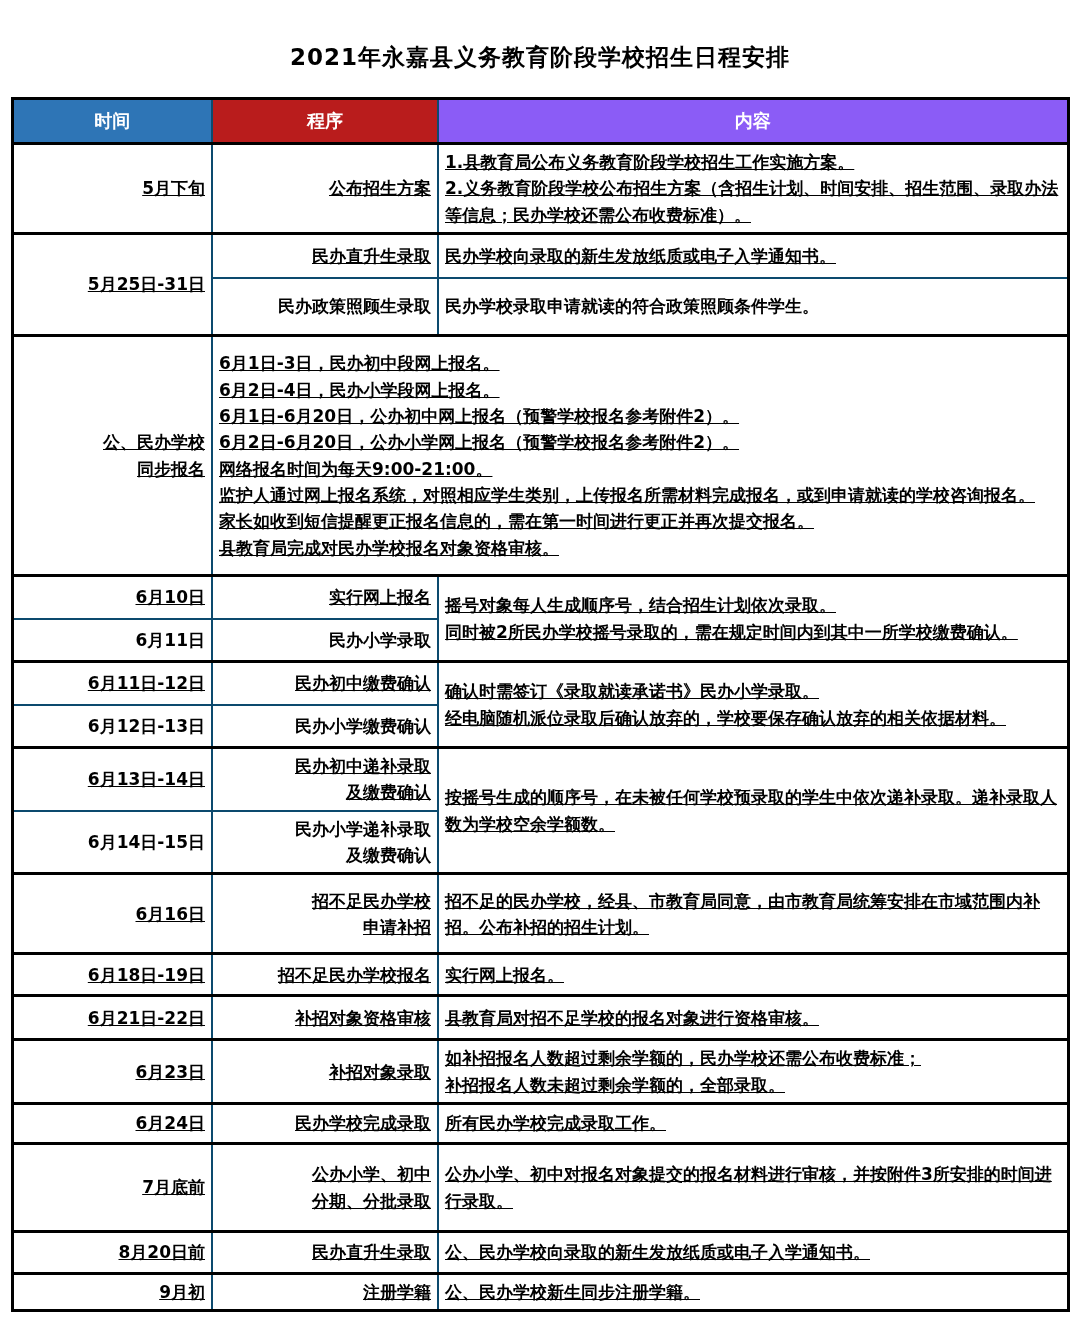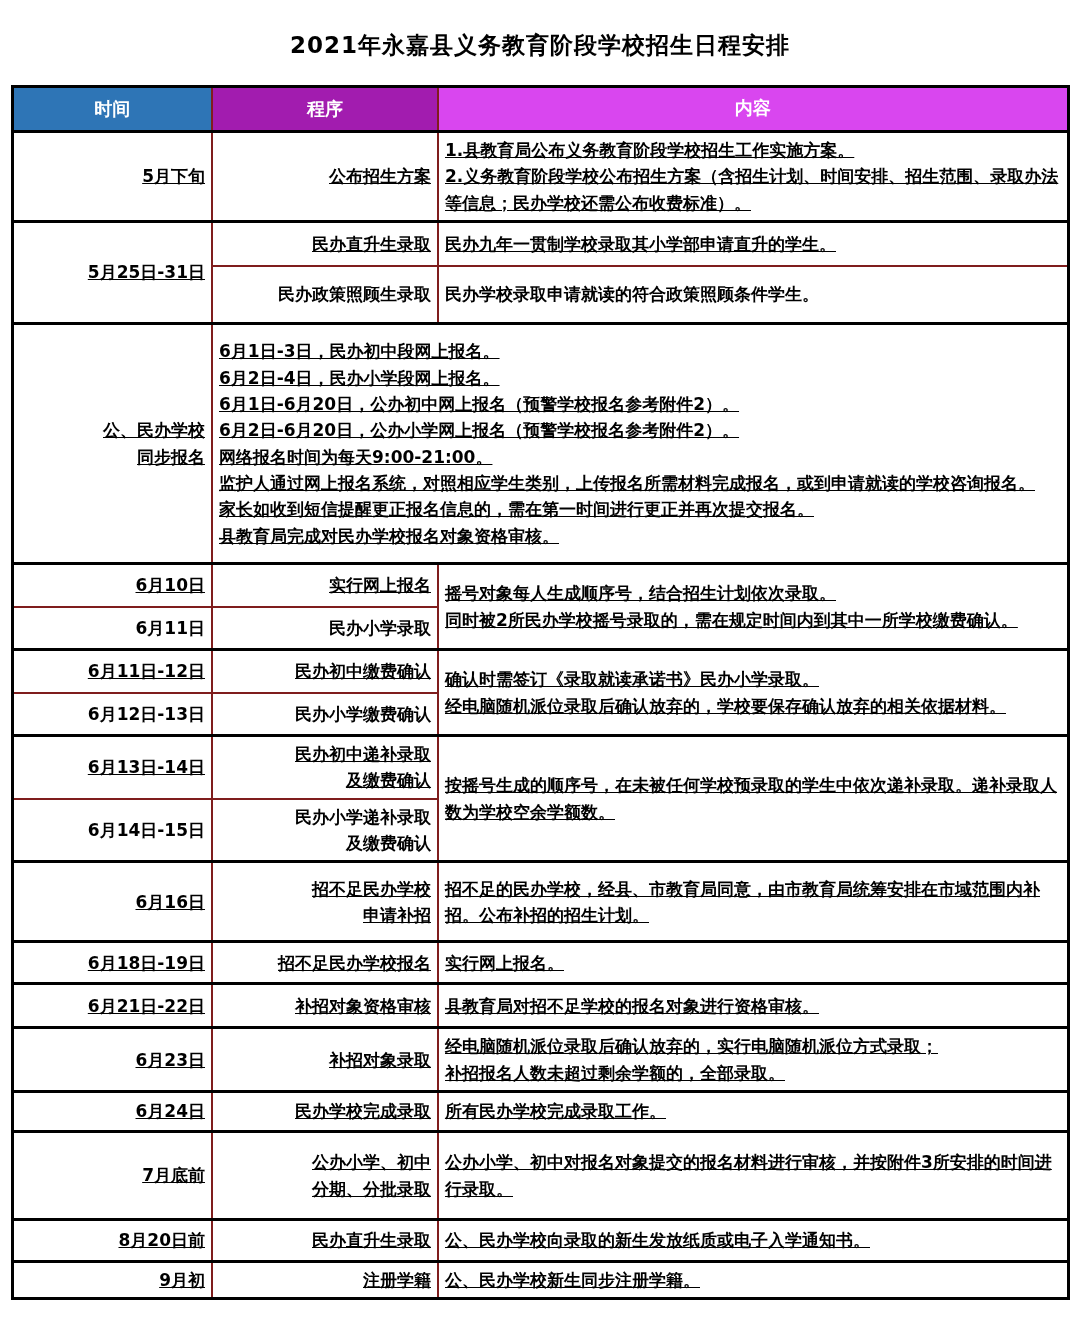--- a/index.html
+++ b/index.html
@@ -7,41 +7,41 @@
     padding: 0;
     background: #ffffff;
     width: 1080px;
     font-family: "DejaVu Sans", "Liberation Sans", sans-serif;
     color: #000000;
   }
   .page {
     width: 1080px;
     min-height: 1338px;
     box-sizing: border-box;
-    padding-top: 30px;
+    padding-top: 42px;
   }
   .title {
     text-align: center;
     font-size: 23px;
     font-weight: bold;
     letter-spacing: 1px;
     margin: 0 0 24px 0;
   }
   table.sched {
     border-collapse: collapse;
     table-layout: fixed;
     width: 1056px;
     margin: 0 auto;
     border: 3px solid #000000;
   }
   col.c-time { width: 200px; }
   col.c-proc { width: 226px; }
   col.c-cont { width: 630px; }
   th, td {
-    border: 2px solid #7f1d1d;
+    border: 2px solid #0c4a6e;
     font-size: 17px;
     font-weight: bold;
     line-height: 1.55;
     padding: 4px 6px;
     vertical-align: middle;
     word-break: break-all;
   }
   th {
     height: 34px;
     font-size: 18px;
@@ -67,37 +67,37 @@
 
   <table class="sched">
     <colgroup>
       <col class="c-time">
       <col class="c-proc">
       <col class="c-cont">
     </colgroup>
     <thead>
       <tr>
         <th style="background: rgb(46, 117, 182); color: rgb(255, 255, 255);">时间</th>
-        <th style="background: #a21caf; color: rgb(255, 255, 255);">程序</th>
-        <th style="background: #d946ef; color: rgb(255, 255, 255); font-family: Liberation Serif, serif;">内容</th>
+        <th style="background: #b91c1c; color: rgb(255, 255, 255);">程序</th>
+        <th style="background: #8b5cf6; color: rgb(255, 255, 255);">内容</th>
       </tr>
     </thead>
     <tbody>
 
       <tr class="gt" style="height:88px;">
         <td class="cell-center">5月下旬</td>
         <td class="cell-center">公布招生方案</td>
         <td class="cell-left">1.县教育局公布义务教育阶段学校招生工作实施方案。
 2.义务教育阶段学校公布招生方案（含招生计划、时间安排、招生范围、录取办法等信息；民办学校还需公布收费标准）。</td>
       </tr>
 
       <tr class="gt" style="height:44px;">
         <td class="cell-center" rowspan="2">5月25日-31日</td>
         <td class="cell-center">民办直升生录取</td>
-        <td class="cell-left">民办九年一贯制学校录取其小学部申请直升的学生。</td>
+        <td class="cell-left">民办学校向录取的新生发放纸质或电子入学通知书。</td>
       </tr>
       <tr style="height:58px;">
         <td class="cell-center">民办政策照顾生录取</td>
         <td class="cell-left">民办学校录取申请就读的符合政策照顾条件学生。</td>
       </tr>
 
       <tr class="gt" style="height:240px;">
         <td class="cell-center">公、民办学校
 同步报名</td>
         <td class="cell-left" colspan="2">6月1日-3日，民办初中段网上报名。
@@ -159,21 +159,21 @@
 
       <tr class="gt" style="height:44px;">
         <td class="cell-center">6月21日-22日</td>
         <td class="cell-center">补招对象资格审核</td>
         <td class="cell-left">县教育局对招不足学校的报名对象进行资格审核。</td>
       </tr>
 
       <tr class="gt" style="height:56px;">
         <td class="cell-center">6月23日</td>
         <td class="cell-center">补招对象录取</td>
-        <td class="cell-left">经电脑随机派位录取后确认放弃的，实行电脑随机派位方式录取；
+        <td class="cell-left">如补招报名人数超过剩余学额的，民办学校还需公布收费标准；
 补招报名人数未超过剩余学额的，全部录取。</td>
       </tr>
 
       <tr class="gt" style="height:40px;">
         <td class="cell-center">6月24日</td>
         <td class="cell-center">民办学校完成录取</td>
         <td class="cell-left">所有民办学校完成录取工作。</td>
       </tr>
 
       <tr class="gt" style="height:88px;">

